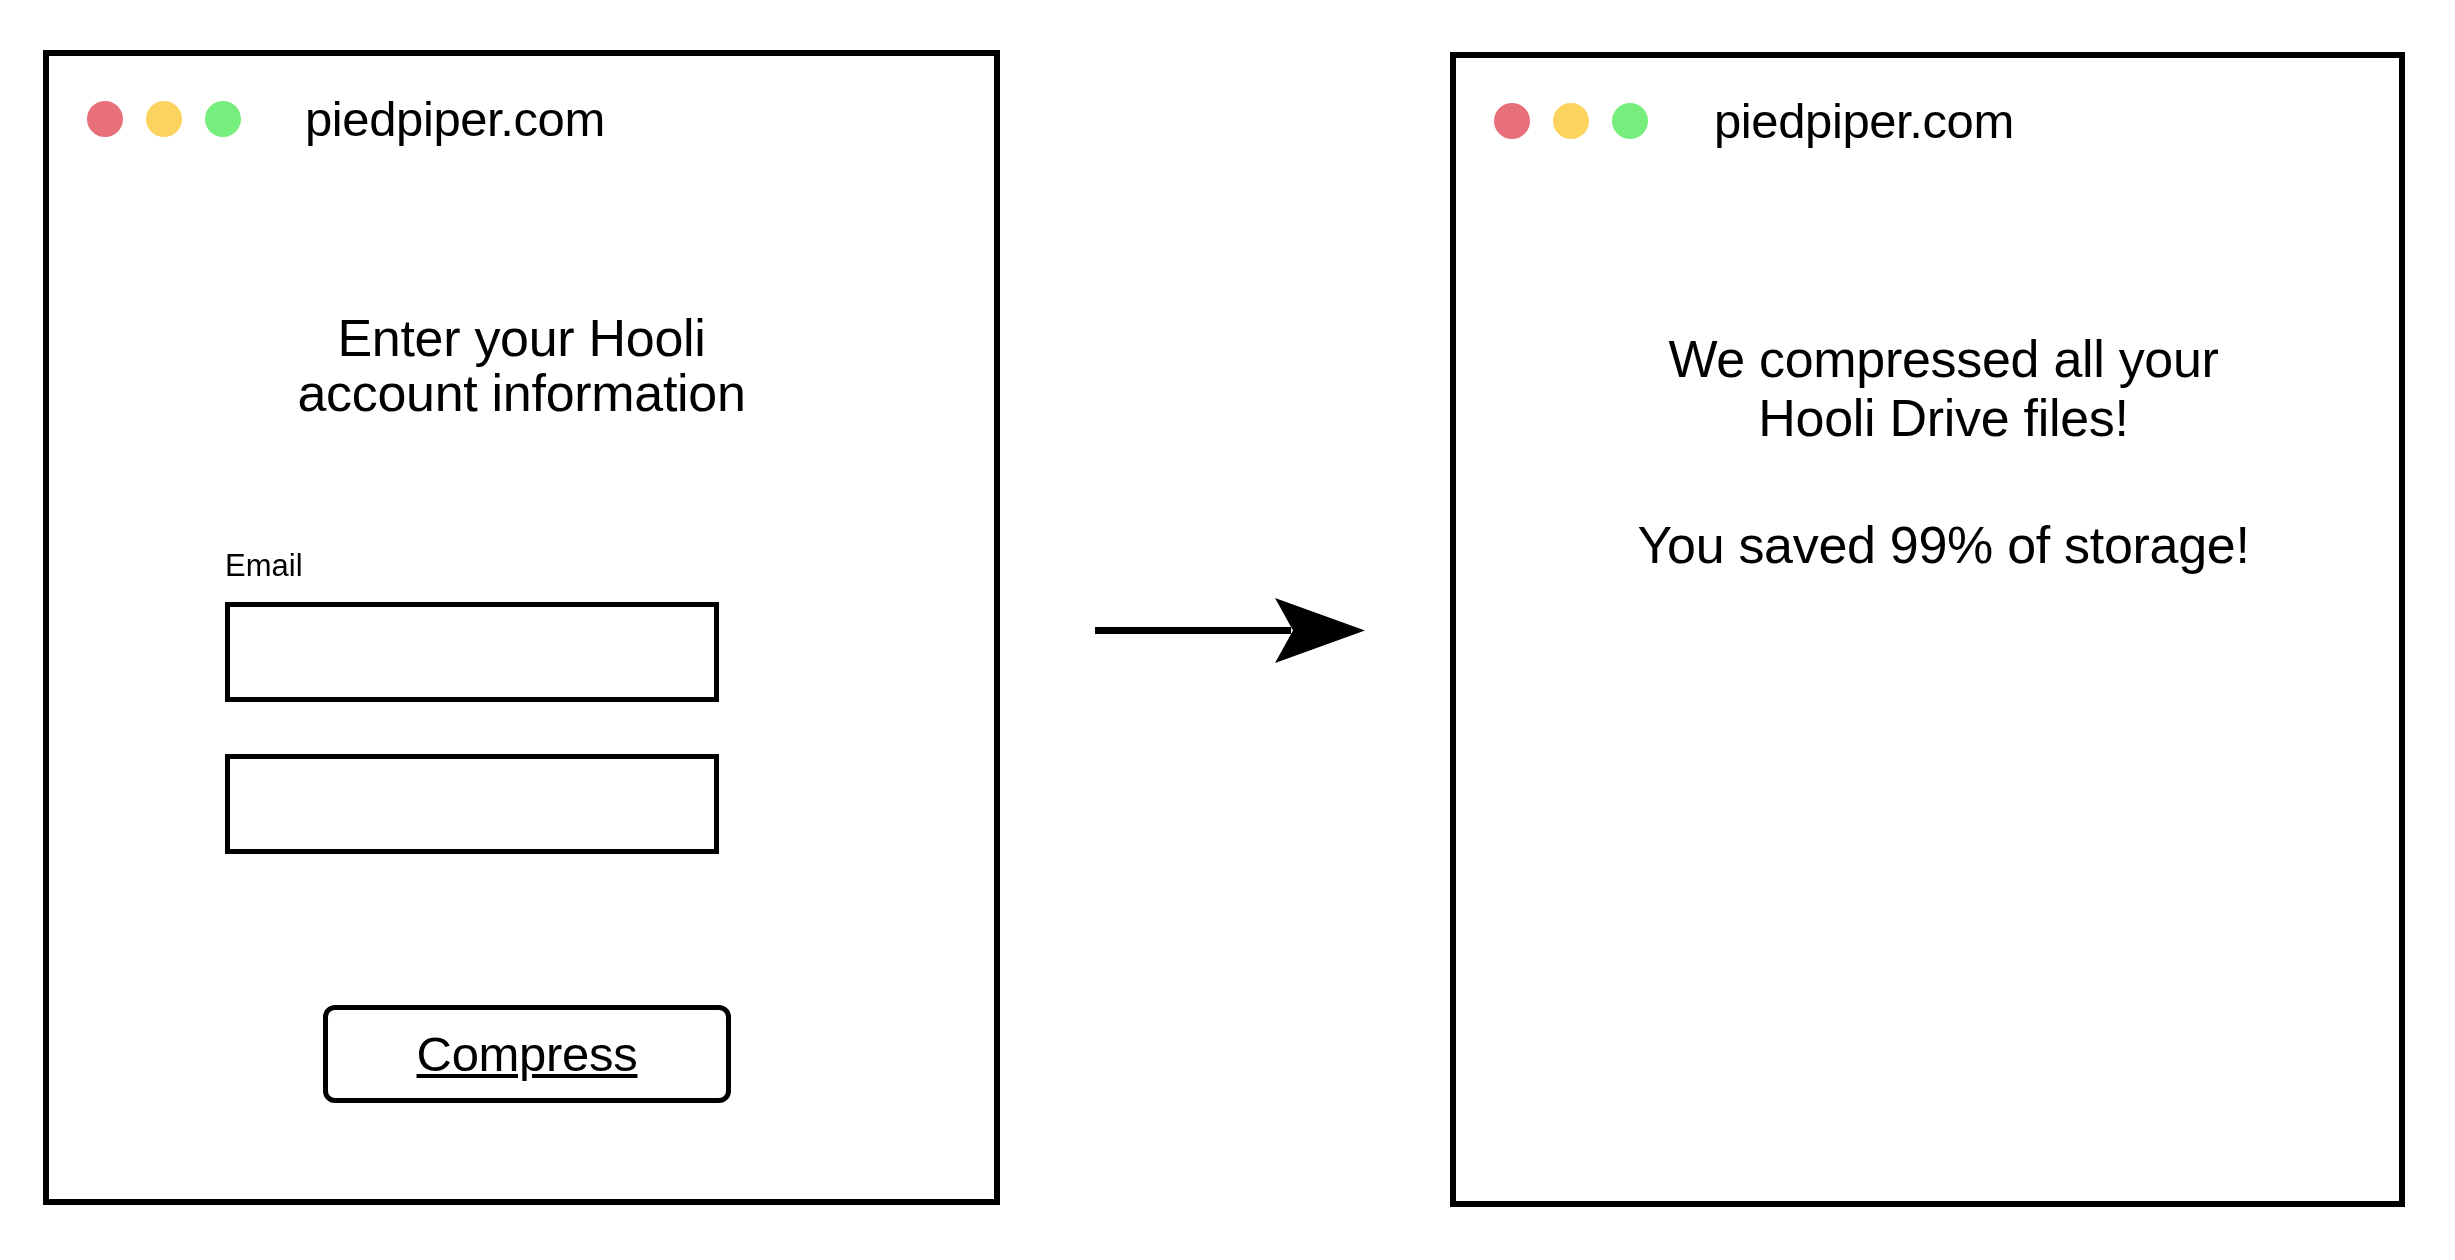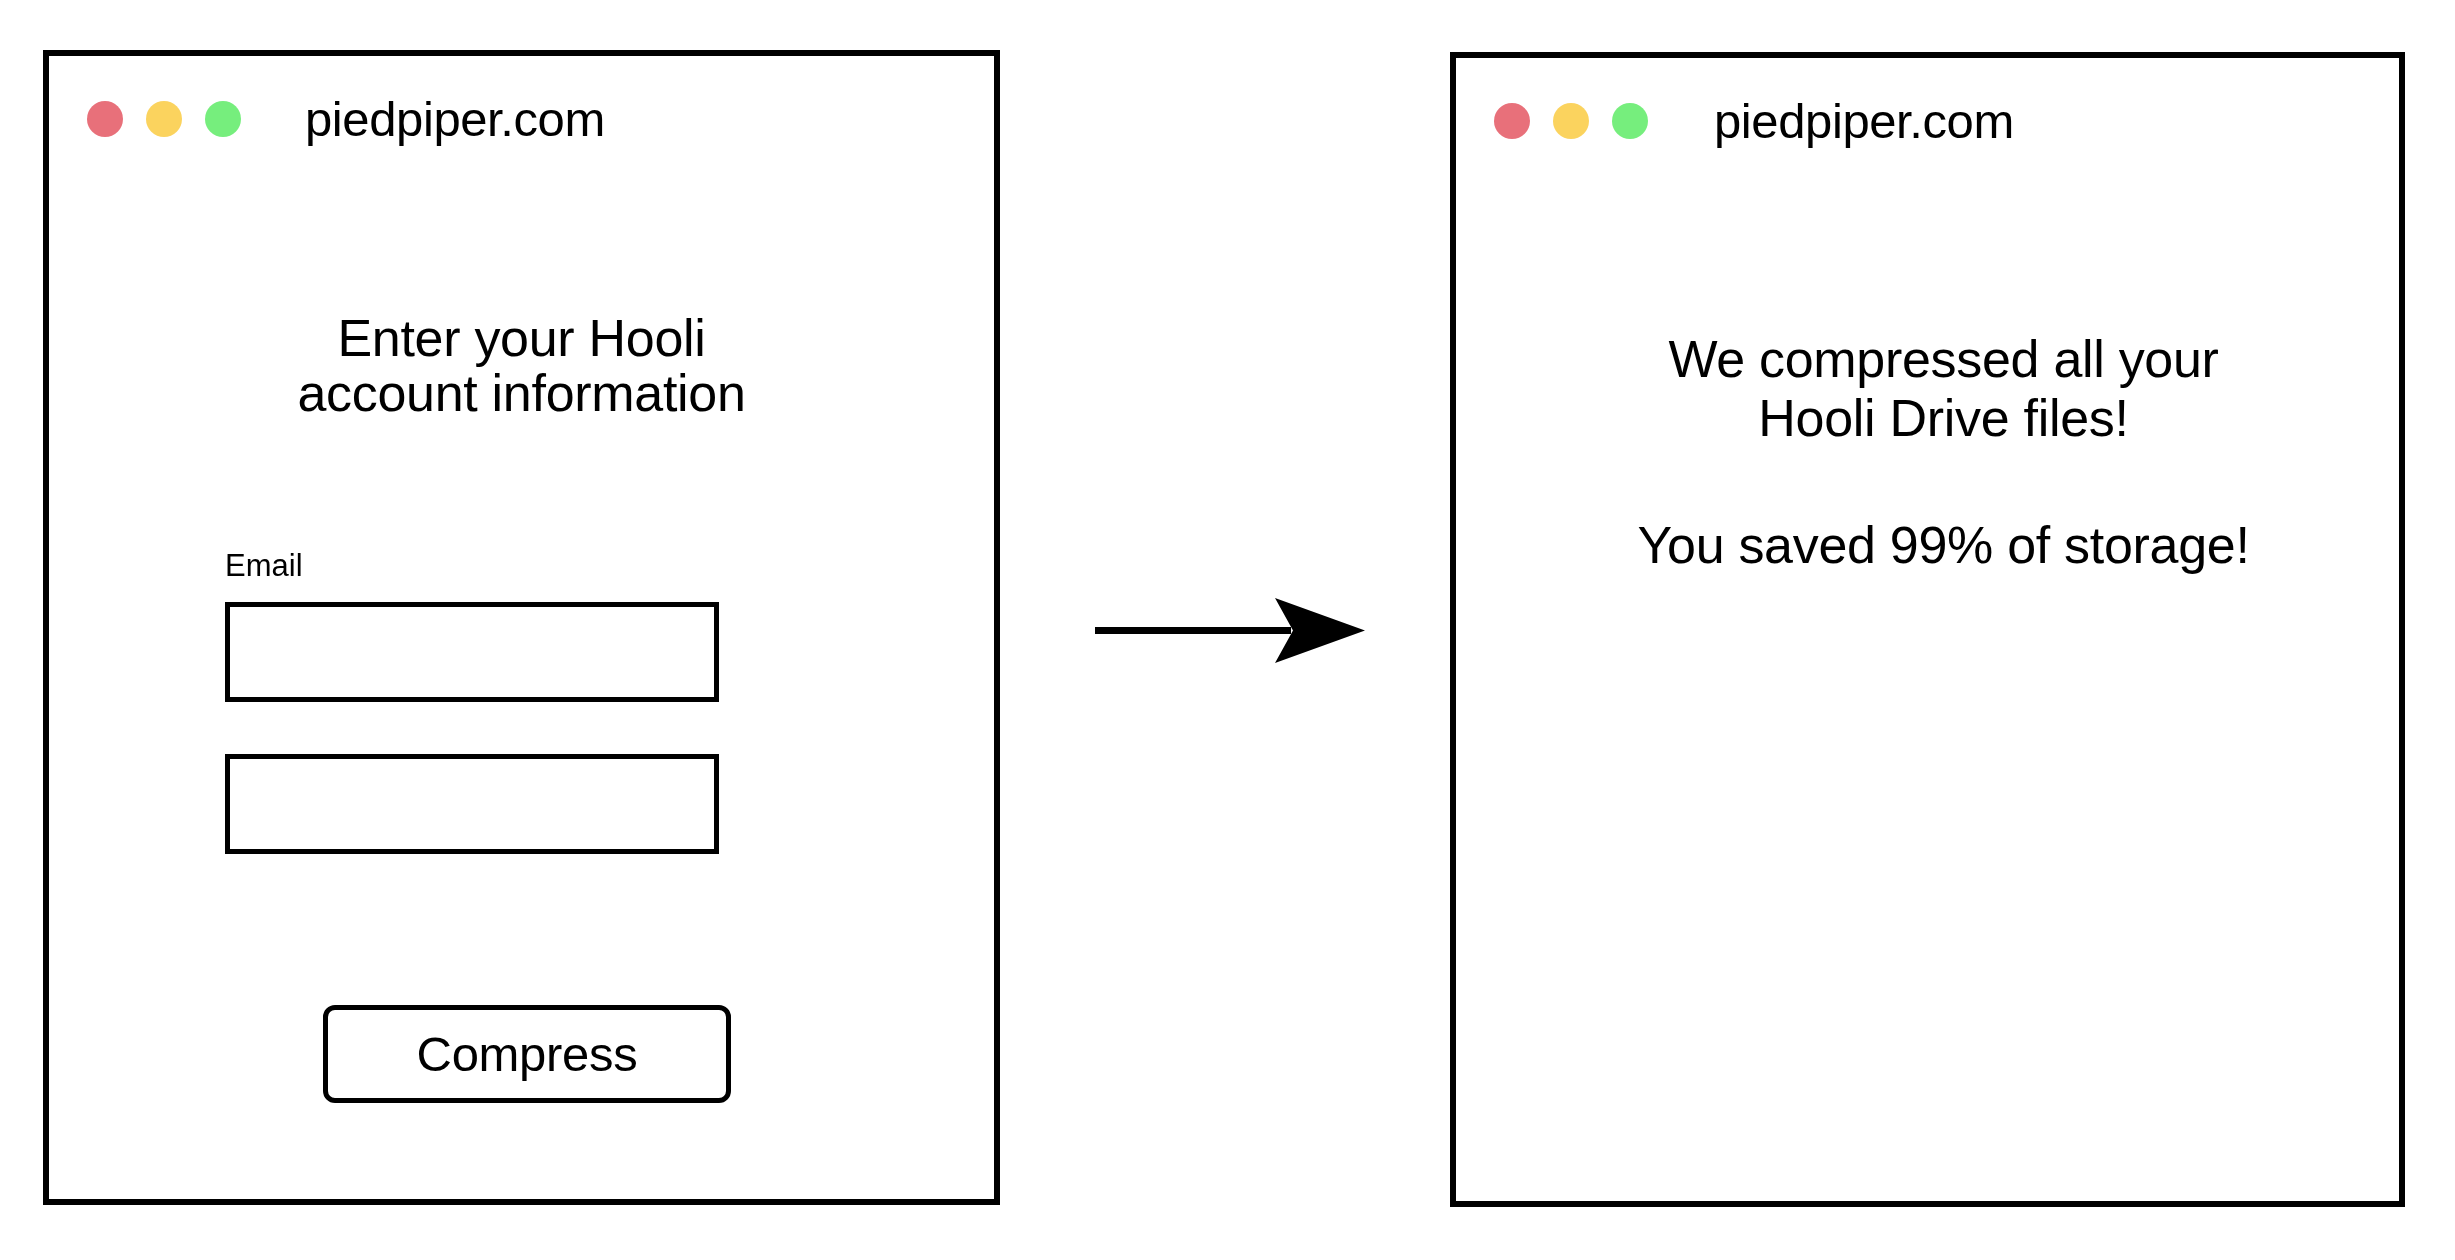--- a/index.html
+++ b/index.html
@@ -128,20 +128,21 @@
     border: 5px solid #000000;
     border-radius: 12px;
     background: #ffffff;
     font-family: "Liberation Sans", sans-serif;
     font-size: 49px;
     letter-spacing: -0.3px;
     color: #000000;
     cursor: pointer;
     padding: 0;
     line-height: 1;
+    text-decoration: underline;
   }
 
   
   .result-block {
     position: absolute;
     left: 0;
     right: 0;
     top: 272px;
     text-align: center;
     padding-left: 32px;

